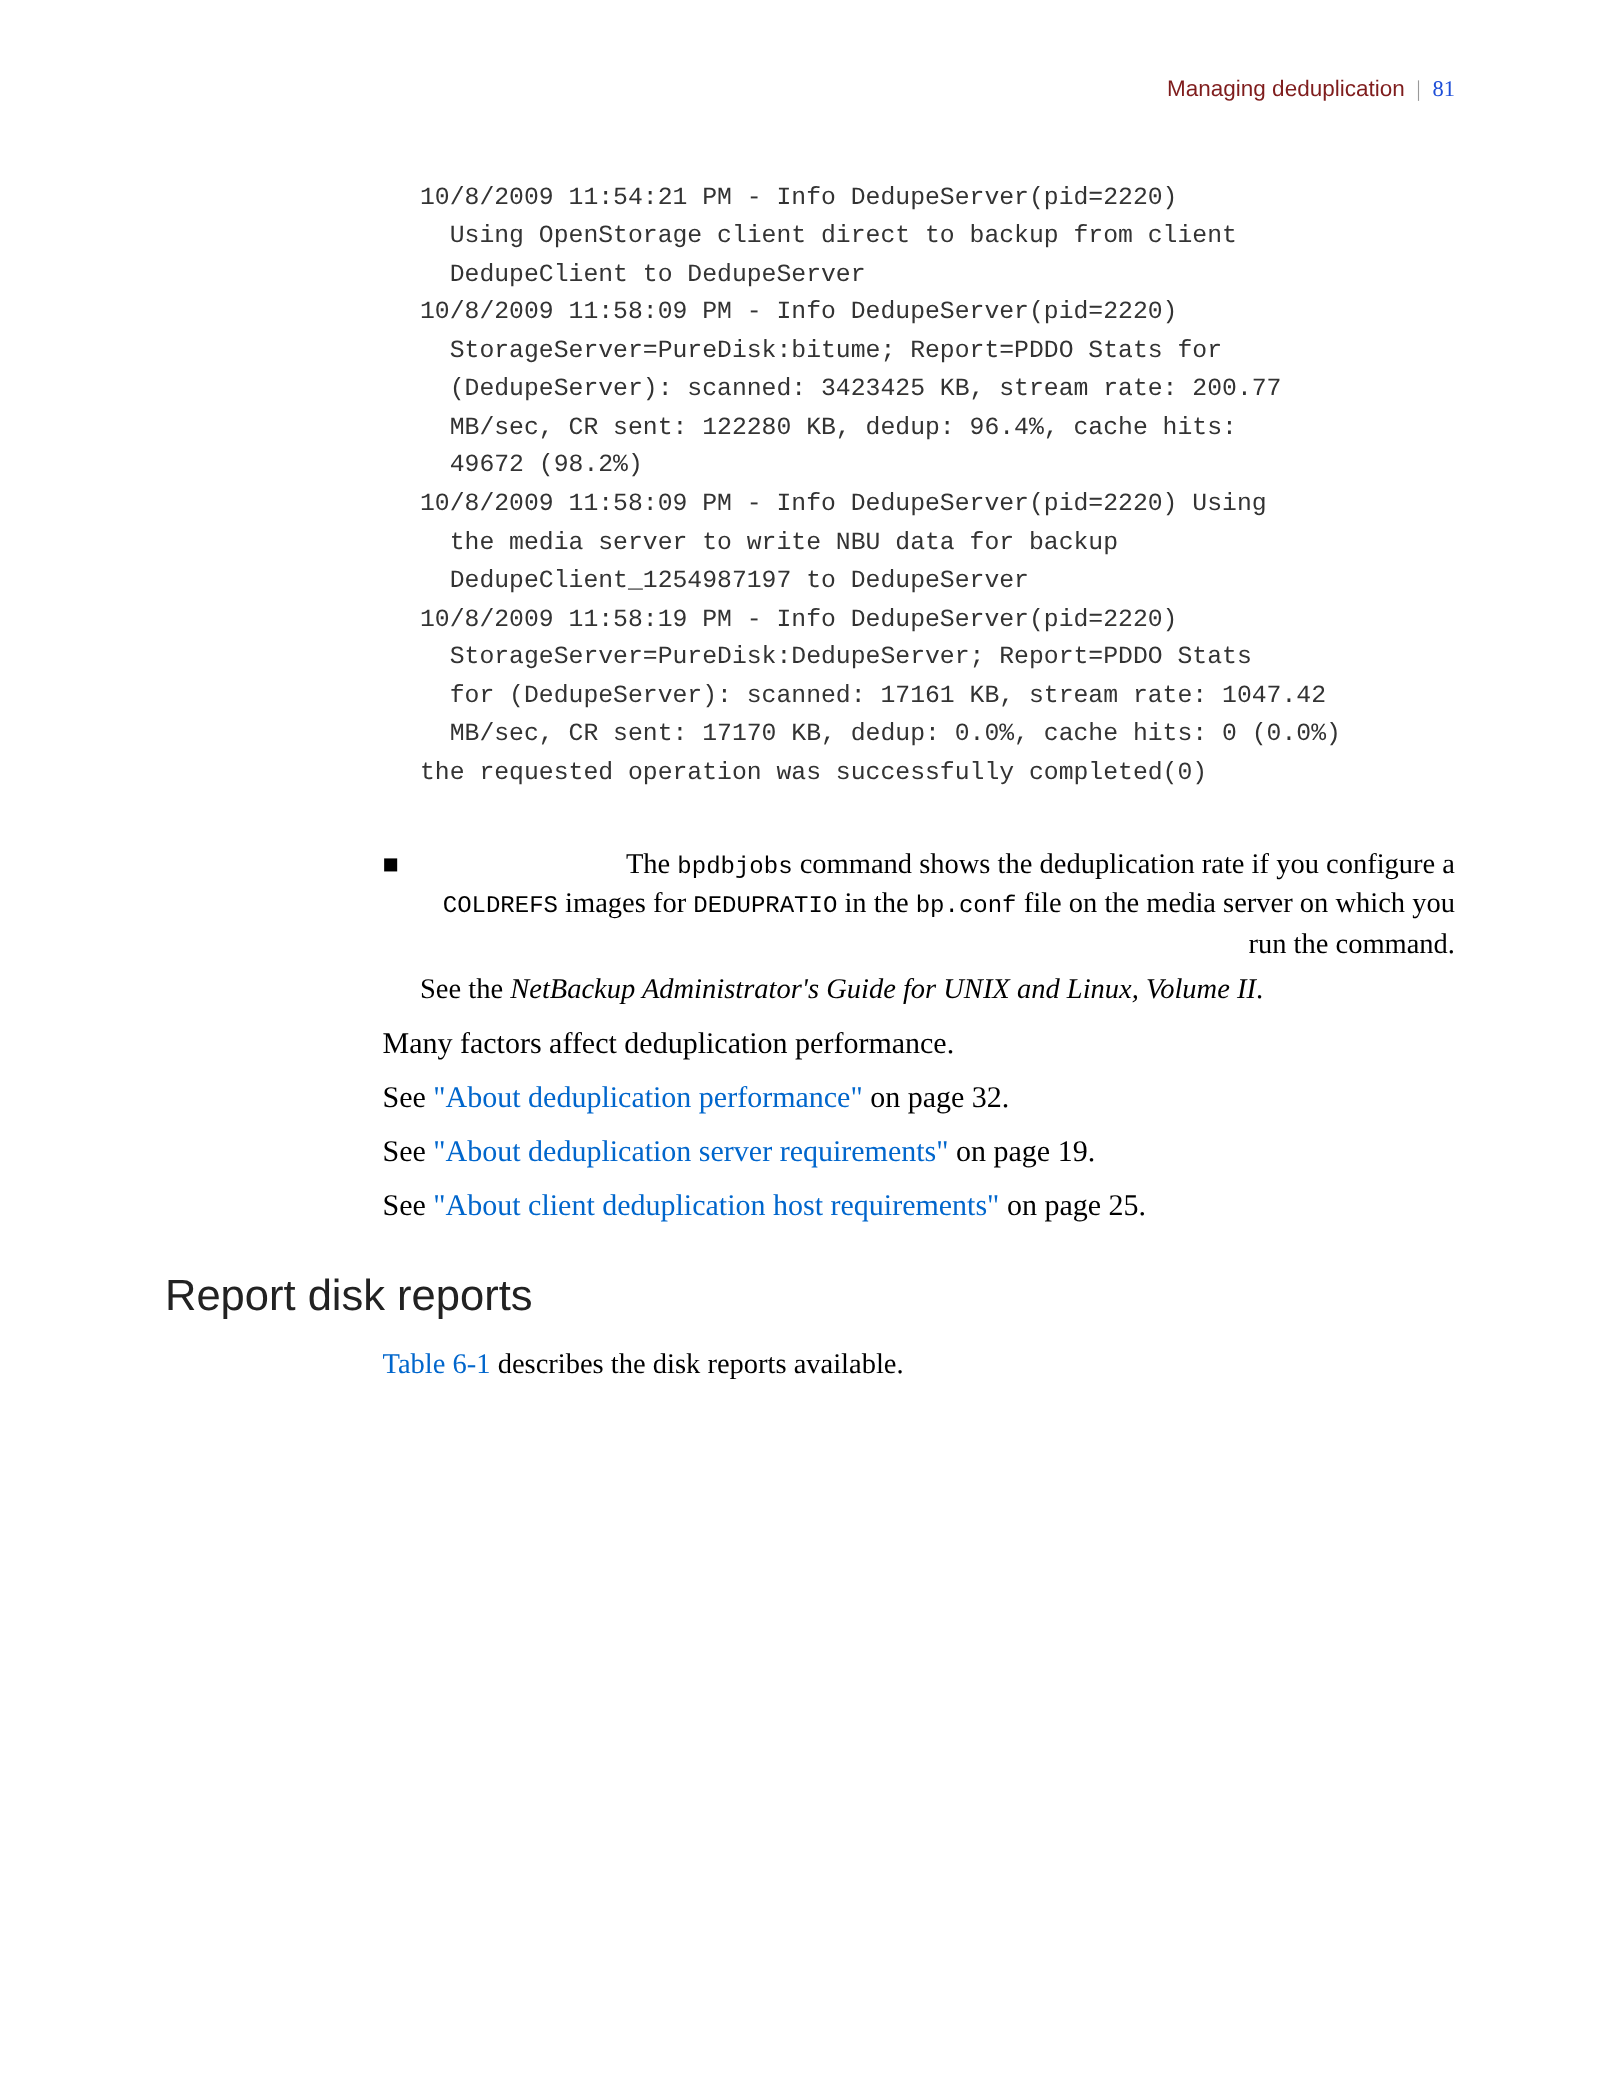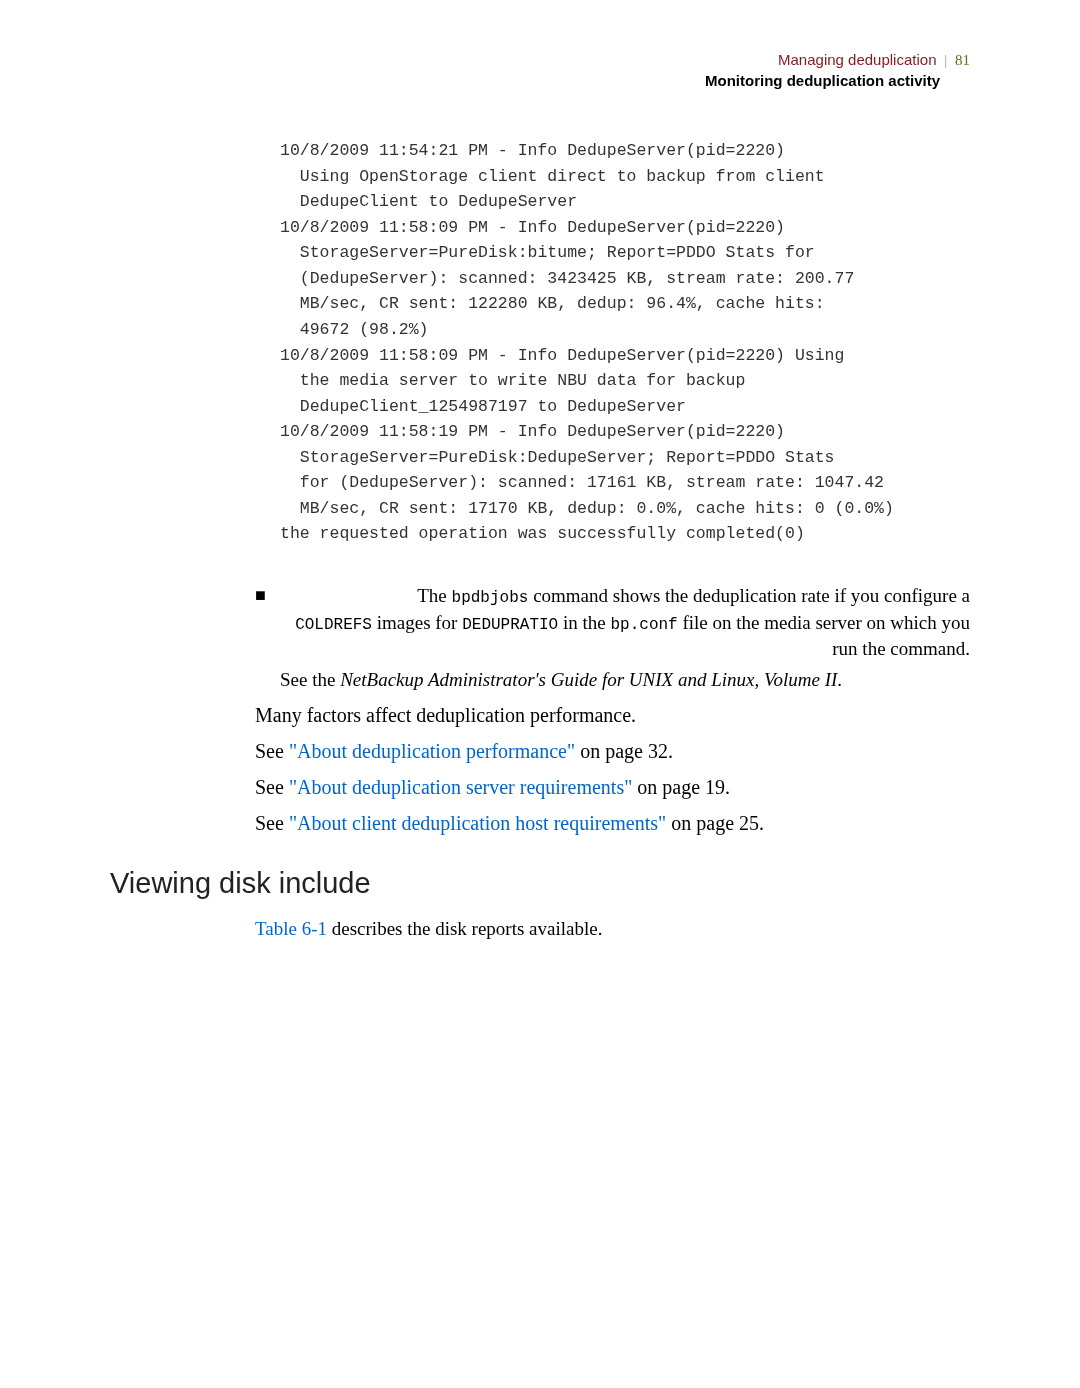--- a/index.html
+++ b/index.html
@@ -22,21 +22,21 @@
   }
   .header-line1 {
     font-family: Arial, Helvetica, sans-serif;
     color: #7f1d1d;
   }
   .header-divider {
     color: #999;
     margin: 0 4px;
   }
   .header-pagenum {
-    color: #4d7c0f;
+    color: #1d4ed8;
   }
   .header-line2 {
     font-family: Arial, Helvetica, sans-serif;
     font-weight: bold;
     color: #000;
     margin-right: 30px;
   }
   .body-indent {
     margin-left: 170px;
   }
@@ -111,21 +111,20 @@
 </head>
 <body>
 
 <div class="page">
   <div class="header">
     <div>
       <span class="header-line1">Managing deduplication</span>
       <span class="header-divider">|</span>
       <span class="header-pagenum">81</span>
     </div>
-    <div class="header-line2">Monitoring deduplication activity</div>
   </div>
 
   <div class="body-indent">
     <div class="code-block">10/8/2009 11:54:21 PM - Info DedupeServer(pid=2220)
   Using OpenStorage client direct to backup from client
   DedupeClient to DedupeServer
 10/8/2009 11:58:09 PM - Info DedupeServer(pid=2220)
   StorageServer=PureDisk:bitume; Report=PDDO Stats for
   (DedupeServer): scanned: 3423425 KB, stream rate: 200.77
   MB/sec, CR sent: 122280 KB, dedup: 96.4%, cache hits:
@@ -158,20 +157,20 @@
   </p>
 
   <p class="body-para">
     <span>See </span><span class="link">"About deduplication server requirements"</span><span> on page 19.</span>
   </p>
 
   <p class="body-para">
     <span>See </span><span class="link">"About client deduplication host requirements"</span><span> on page 25.</span>
   </p>
 
-  <h2 class="heading">Viewing disk include</h2>
+  <h2 class="heading">Report disk reports</h2>
 
 
   <p class="section-para">
     <span class="link">Table 6-1</span><span> describes the disk reports available.</span>
   </p>
 
 </div>
 
 </body></html>

